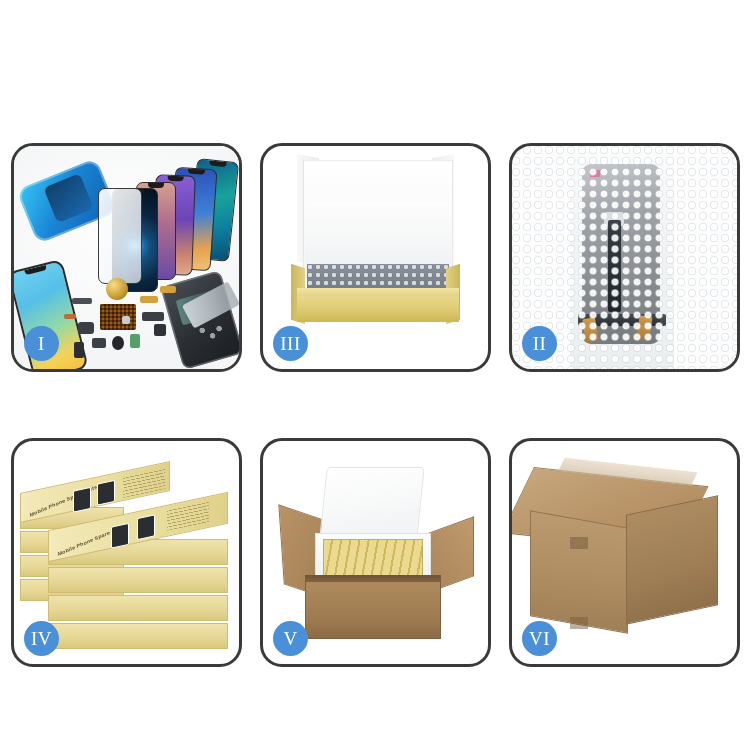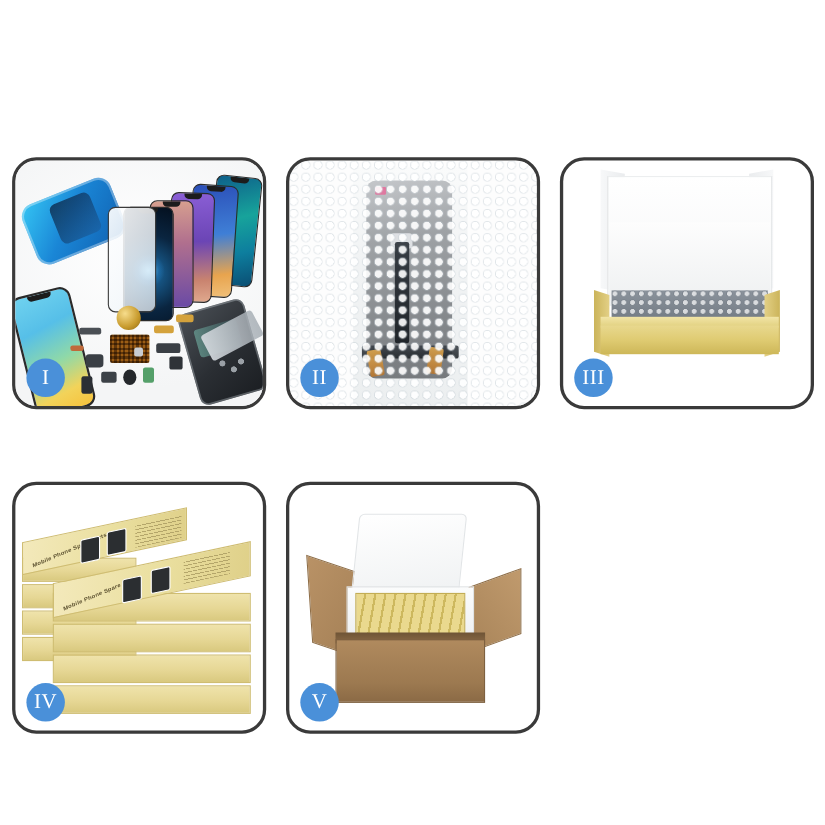--- a/index.html
+++ b/index.html
@@ -516,50 +516,50 @@
         <div class="chip c9"></div>
         <div class="chip c10"></div>
         <div class="chip c11"></div>
         <div class="chip c12"></div>
         <div class="screwdriver"></div>
         <div class="screws"></div>
       </div>
       <div class="badge">I</div>
     </div>
 
+    <div class="panel p3">
+      <div class="panel-photo">
+        <div class="b3-lid-flapL"></div>
+        <div class="b3-lid-flapR"></div>
+        <div class="b3-lid-back"></div>
+        <div class="b3-foam"></div>
+        <div class="b3-bubble"></div>
+        <div class="b3-sideL"></div>
+        <div class="b3-sideR"></div>
+        <div class="b3-rim"></div>
+        <div class="b3-front"></div>
+      </div>
+      <div class="badge">III</div>
+    </div>
+
     <div class="panel p2">
       <div class="panel-photo">
         <div class="bw-bag"></div>
         <div class="bw-screen"></div>
         <div class="bw-pink"></div>
         <div class="bw-conn"></div>
         <div class="bw-flex"></div>
         <div class="bw-bar"></div>
         <div class="bw-tab t1"></div>
         <div class="bw-tab t2"></div>
         <div class="bw-bubbles"></div>
       </div>
       <div class="badge">II</div>
     </div>
 
-    <div class="panel p3">
-      <div class="panel-photo">
-        <div class="b3-lid-flapL"></div>
-        <div class="b3-lid-flapR"></div>
-        <div class="b3-lid-back"></div>
-        <div class="b3-foam"></div>
-        <div class="b3-bubble"></div>
-        <div class="b3-sideL"></div>
-        <div class="b3-sideR"></div>
-        <div class="b3-rim"></div>
-        <div class="b3-front"></div>
-      </div>
-      <div class="badge">III</div>
-    </div>
-
     <div class="panel p4">
       <div class="panel-photo">
         <div class="stack">
           <div class="sbox sL1"></div>
           <div class="sbox sL2"></div>
           <div class="sbox sL3"></div>
           <div class="sbox sL4"></div>
 
           <div class="topboxA">
             <div class="lbl" style="left:8px; top:13px; transform:rotate(-12deg);">Mobile Phone Spare Parts</div>
@@ -590,15 +590,26 @@
         <div class="v-flapR"></div>
         <div class="v-foam-lid"></div>
         <div class="v-foam-box"></div>
         <div class="v-yellow"></div>
         <div class="v-body-top"></div>
         <div class="v-body"></div>
       </div>
       <div class="badge">V</div>
     </div>
 
+    <div class="panel p6">
+      <div class="panel-photo">
+        <div class="c-top"></div>
+        <div class="c-tape"></div>
+        <div class="c-front"></div>
+        <div class="c-side"></div>
+        <div class="c-seam"></div>
+        <div class="c-seam2"></div>
+      </div>
+      <div class="badge">VI</div>
+    </div>
 
   </div>
 </div>
 
 </body></html>

